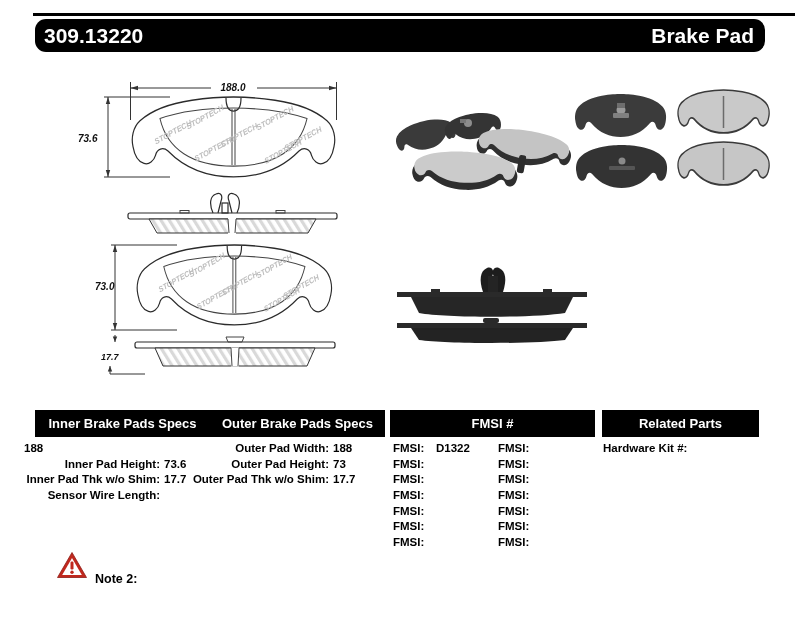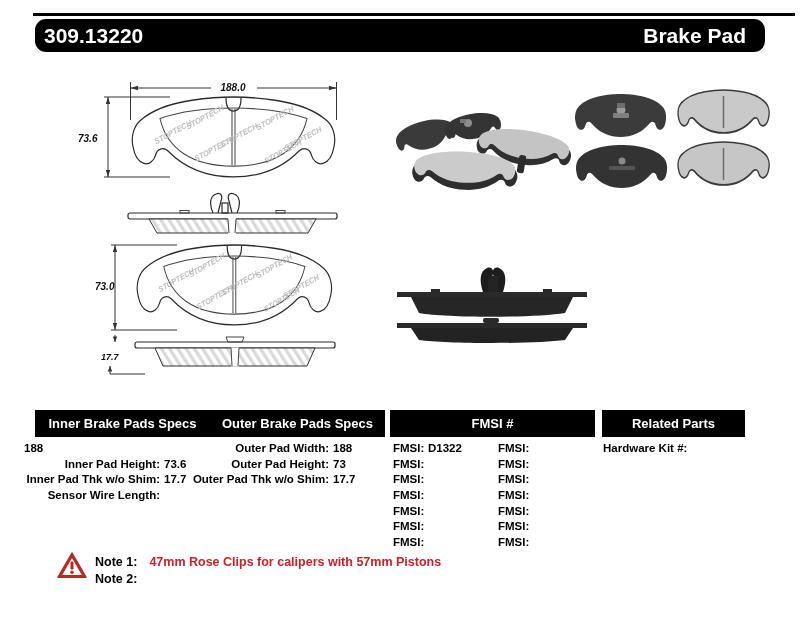--- a/index.html
+++ b/index.html
@@ -6,48 +6,48 @@
   #sheet{position:relative;width:800px;height:619px;background:#fff;overflow:hidden;
          font-family:"Liberation Sans",sans-serif;color:#000;}
   .abs{position:absolute;}
 
   
   #top-rule{left:33px;top:13px;width:762px;height:3px;background:#000;}
   #title-bar{left:35px;top:19px;width:730px;height:33px;background:#000;color:#fff;
              display:flex;justify-content:space-between;align-items:center;
              font-weight:bold;font-size:21px;padding:0;box-sizing:border-box;border-radius:11px;}
   #title-bar .pn{margin-left:9px;}
-  #title-bar .pt{margin-right:19px;}
+  #title-bar .pt{margin-right:11px;}
 
   
   .pline{fill:none;stroke:#2b2b2b;stroke-width:1.2;}
   .pline2{fill:none;stroke:#444;stroke-width:1;}
   .dim{stroke:#333;stroke-width:1;fill:none;}
   .dimtxt{font:italic bold 10px "Liberation Sans",sans-serif;fill:#111;}
   .dimtxt.sm{font-size:9px;}
   .wm{font:italic bold 7.5px "Liberation Sans",sans-serif;fill:#bdbdbd;}
   .arr{fill:#333;stroke:none;}
 
   
   .hbar{top:410px;height:27px;background:#000;color:#fff;display:flex;
         align-items:center;justify-content:center;font-weight:bold;font-size:13px;}
   #specs-bar{left:35px;width:350px;padding:0;}
   #specs-bar span{width:50%;text-align:center;}
   #fmsi-bar{left:390px;width:205px;}
-  #related-bar{left:602px;width:143px;}
+  #related-bar{left:602px;width:157px;}
 
   
   .col{top:441px;font-size:11.5px;font-weight:bold;line-height:15.7px;}
   .srow{display:flex;height:15.7px;white-space:nowrap;}
   .lab{text-align:right;}
   .val{margin-left:4px;text-align:left;}
   #inner-col{left:20px;} #inner-col .lab{width:140px;}
   #outer-col{left:180px;} #outer-col .lab{width:137px;margin-left:12px;}
   .fmsi-col .lab{width:32px;text-align:left;}
-  .fmsi-col .val{margin-left:3px;}
+  .fmsi-col .val{margin-left:11px;}
   #fmsi-col1{left:393px;} #fmsi-col2{left:498px;}
   #related-col{left:603px;} #related-col .lab{text-align:center;}
 
   
   .note-row{font-size:12.5px;font-weight:bold;white-space:nowrap;}
   #note1{left:95px;top:555px;}
   #note2{left:95px;top:572px;}
   .note-red{margin-left:12px;}
 </style>
 </head>
@@ -321,20 +321,17 @@
         <span class="val"></span>
       </div>
   </div>
 
   <svg class="abs" style="left:56px;top:551px" width="32" height="29" viewBox="0 0 32 29">
     <path d="M16,1.5 L30.5,26.5 L1.5,26.5 Z" fill="#c0281e" stroke="#8e1c15" stroke-width="0.8" stroke-linejoin="round"></path>
     <path d="M16,7 L25.8,24 L6.2,24 Z" fill="#ffffff"></path>
     <rect x="14.5" y="10.5" width="3" height="8" rx="1.2" fill="#c0281e"></rect>
     <circle cx="16" cy="21.3" r="1.7" fill="#c0281e"></circle>
   </svg>
-  <div class="abs note-row" id="note1">
-    <span>Note 1:</span><span class="note-red" id="note1-text" style="color: rgb(203, 33, 40);">47mm Rose Clips for calipers with 57mm Pistons</span>
-  </div>
   <div class="abs note-row" id="note2">
     <span>Note 2:</span><span class="note-red"></span>
   </div>
 
 </div>
 
 </body></html>

